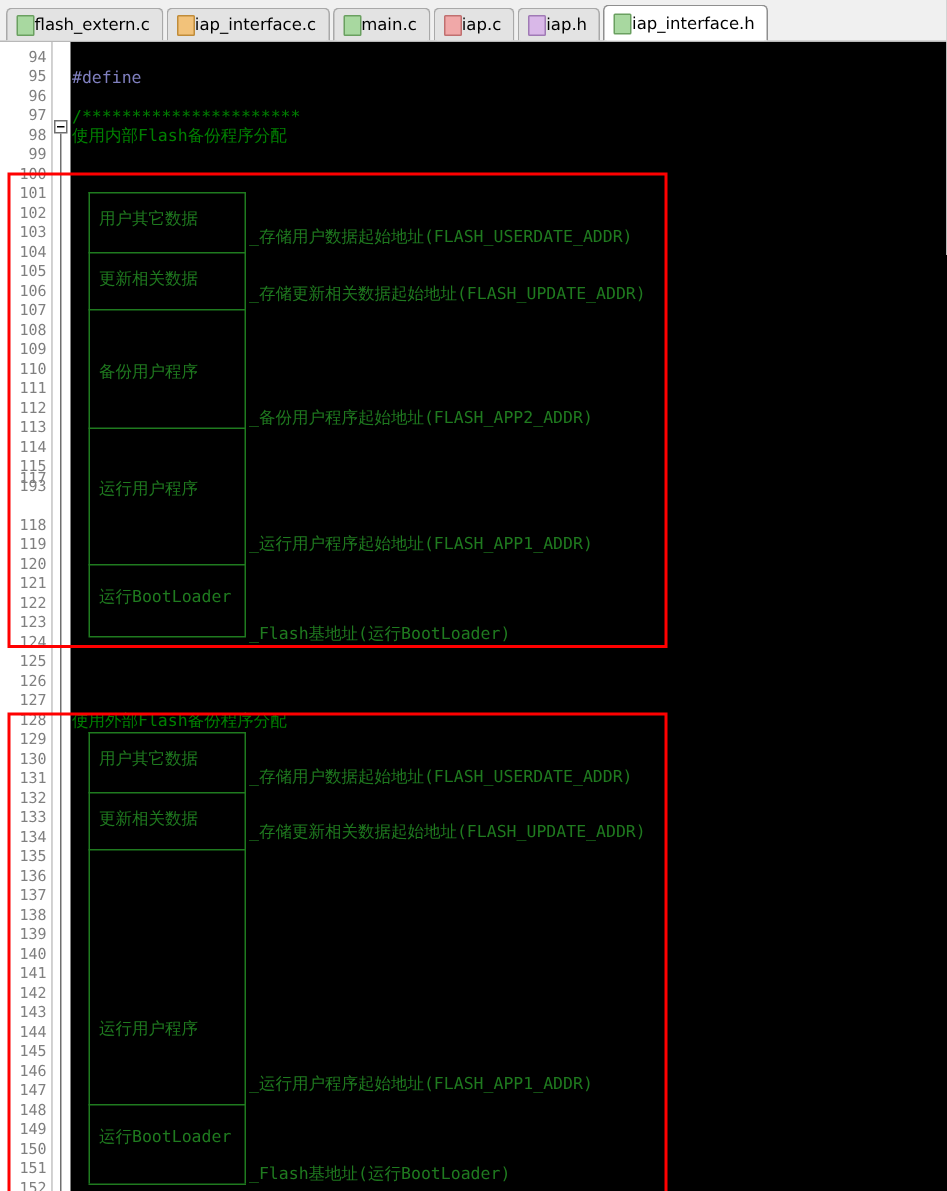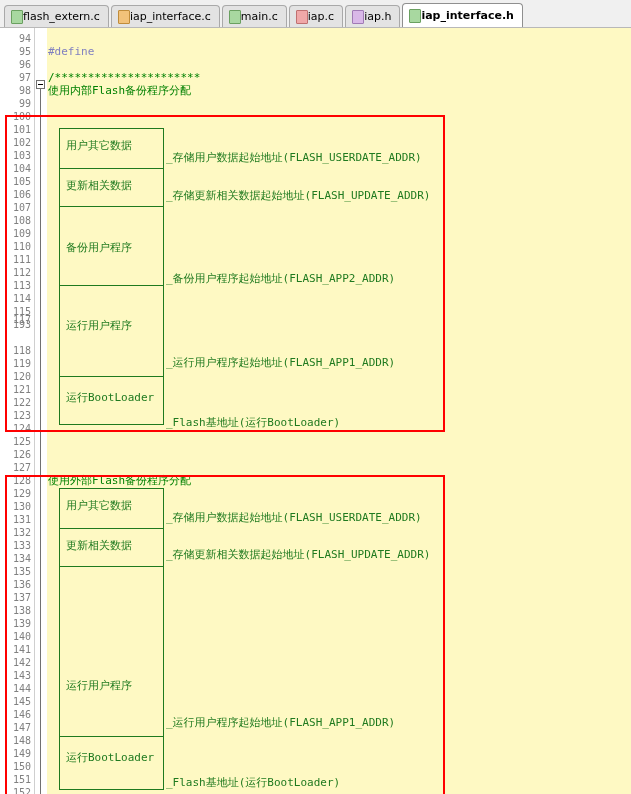--- a/index.html
+++ b/index.html
@@ -42,42 +42,42 @@
     border: 1px solid #a9a9a9;
     border-bottom: none;
     border-radius: 4px 4px 0 0;
     white-space: nowrap;
     box-sizing: border-box;
   }
   .tab.active {
     background: #ffffff;
     height: 24px;
     border-color: #8f8f8f;
-    font-weight: bold;
+    font-weight: normal;
     margin-top: 40px;
   }
   .tab .fileicon {
     width: 10px;
     height: 12px;
     border-radius: 1px;
     display: inline-block;
     flex: none;
   }
   .ic-c      { background: #f0a8a8; border: 1px solid #c07070; }
   .ic-h      { background: #d9b8e8; border: 1px solid #a07ab5; }
   .ic-green  { background: #a8d8a0; border: 1px solid #6aa060; }
   .ic-orange { background: #f2c27a; border: 1px solid #c08c3a; }
 
   
   .editor {
     position: relative;
     width: 631px;
     height: 766px;
     overflow: hidden;
-    background: #fef9c3;
+    background: #000000;
   }
   .gutter {
     position: absolute;
     left: 0; top: 0;
     width: 34px;
     height: 100%;
     background: #ffffff;
     border-right: 1px solid #cfcfcf;
   }
   .foldcol {

